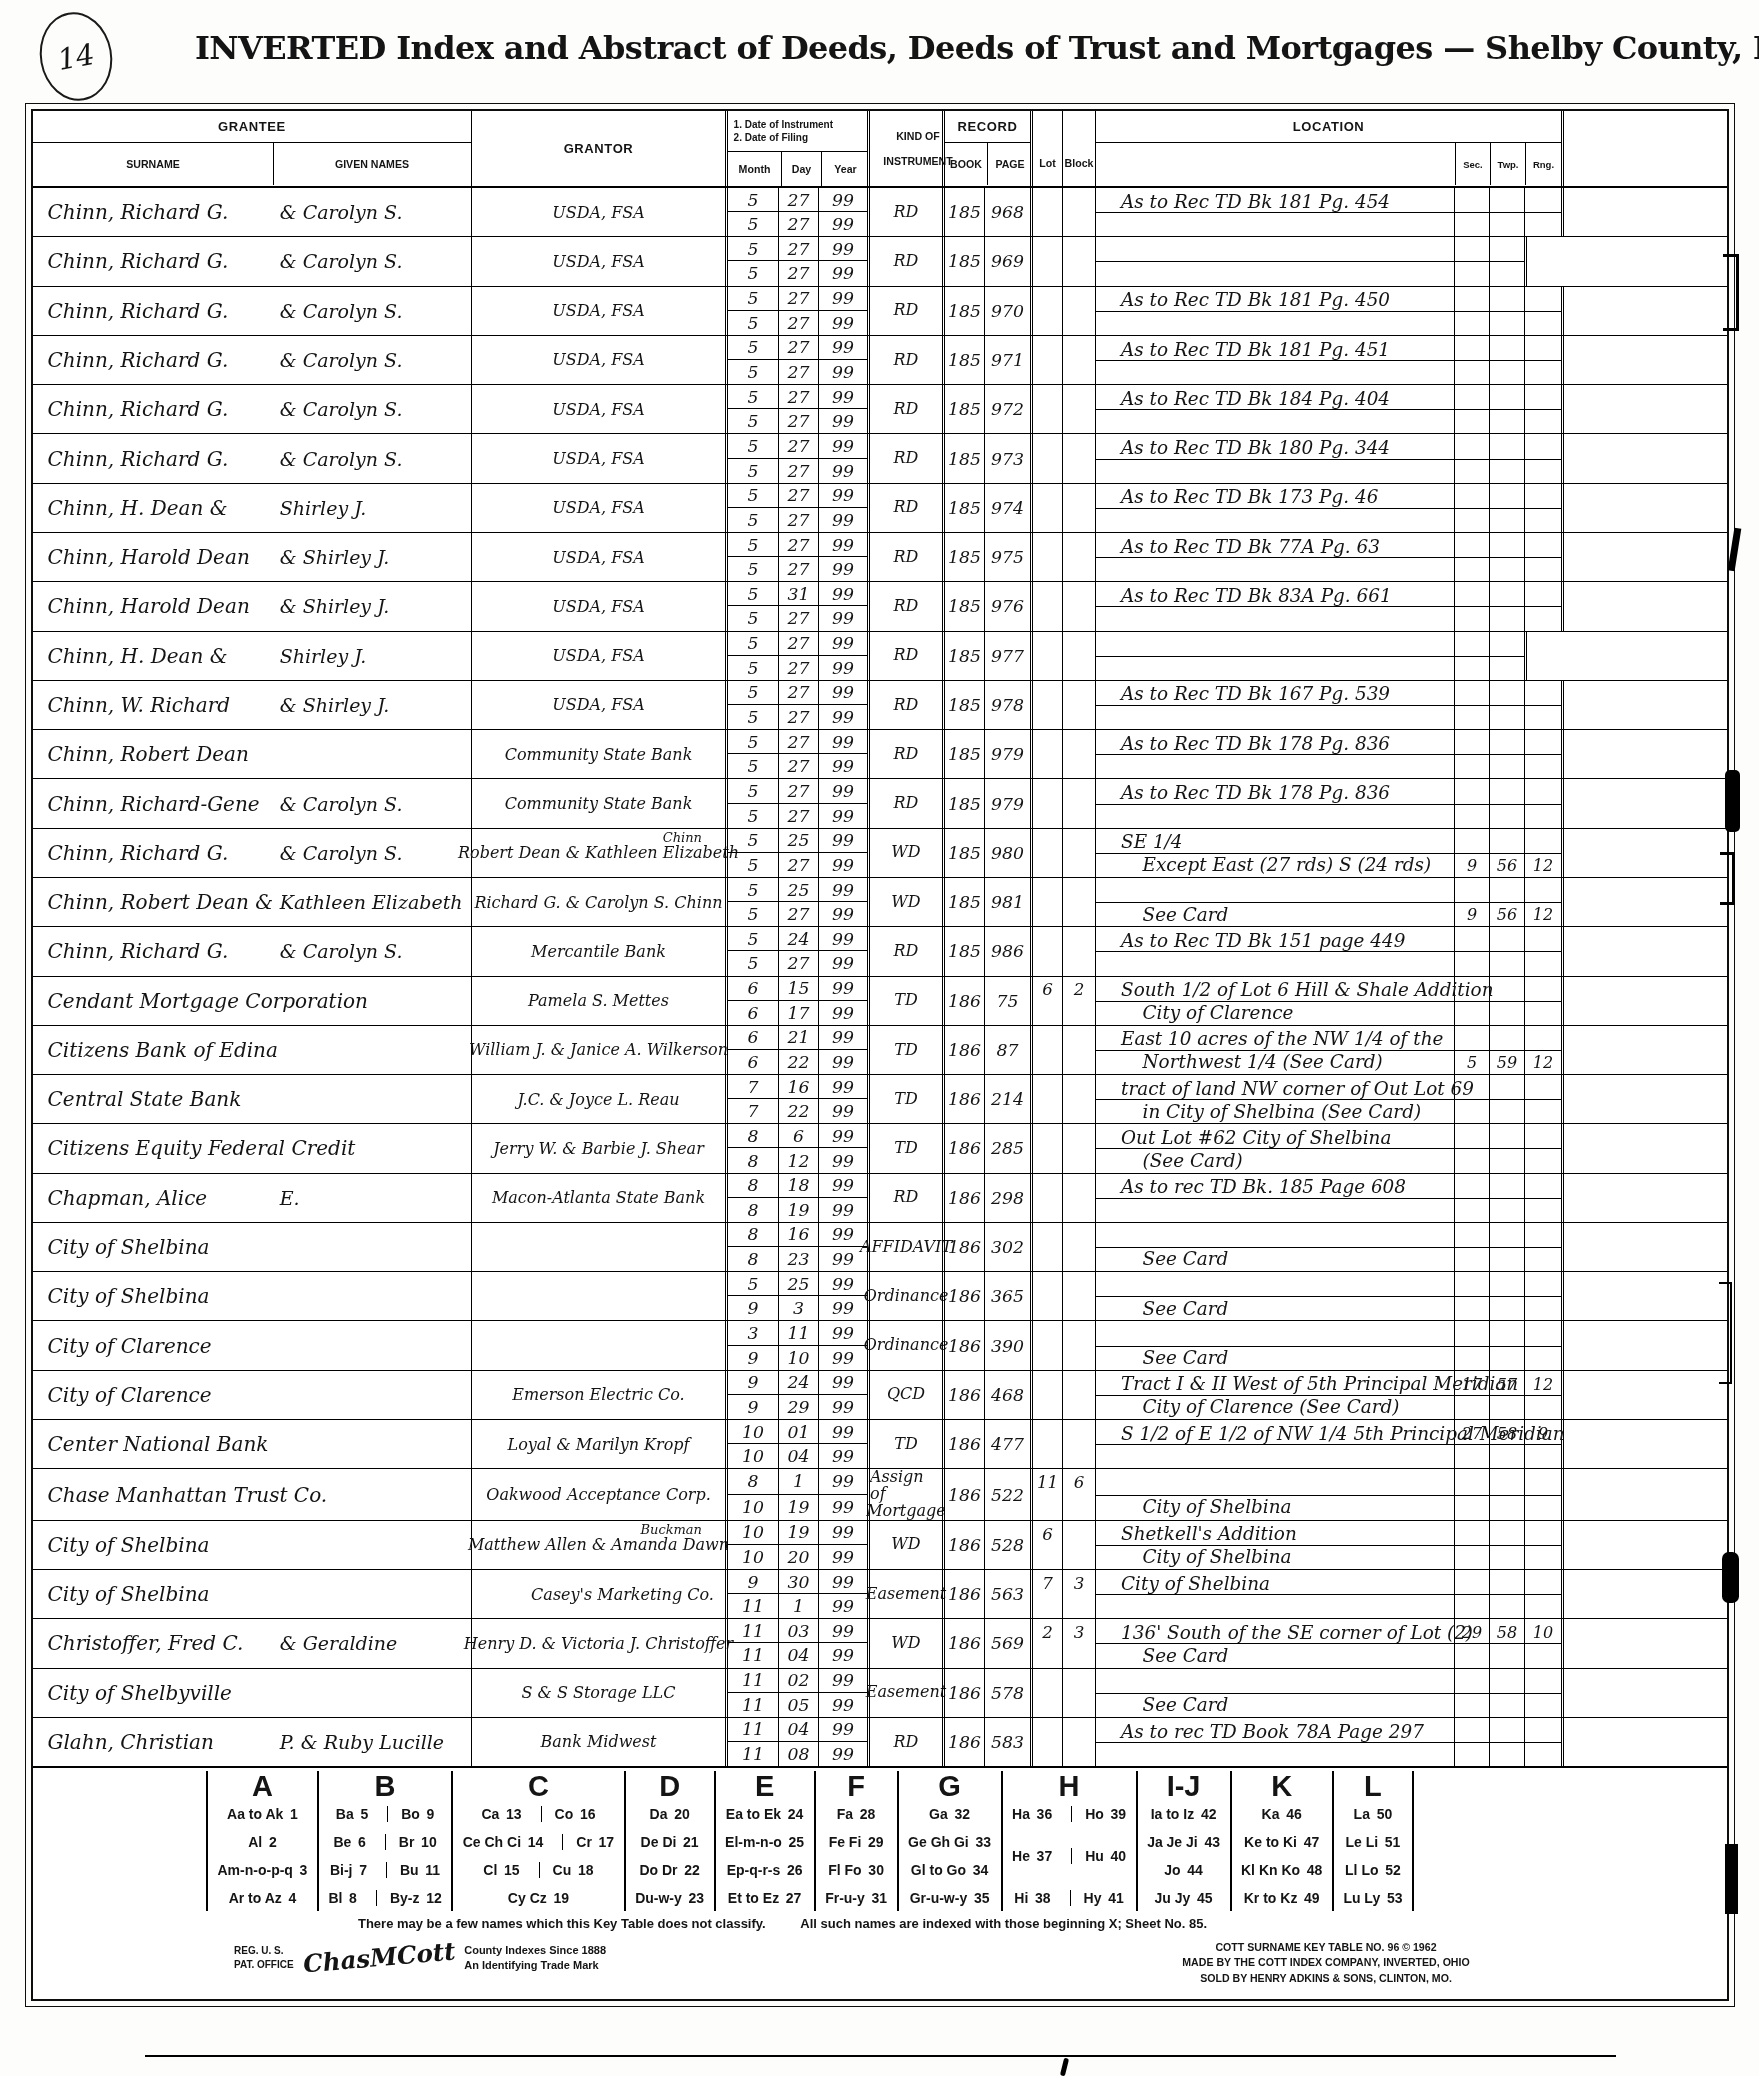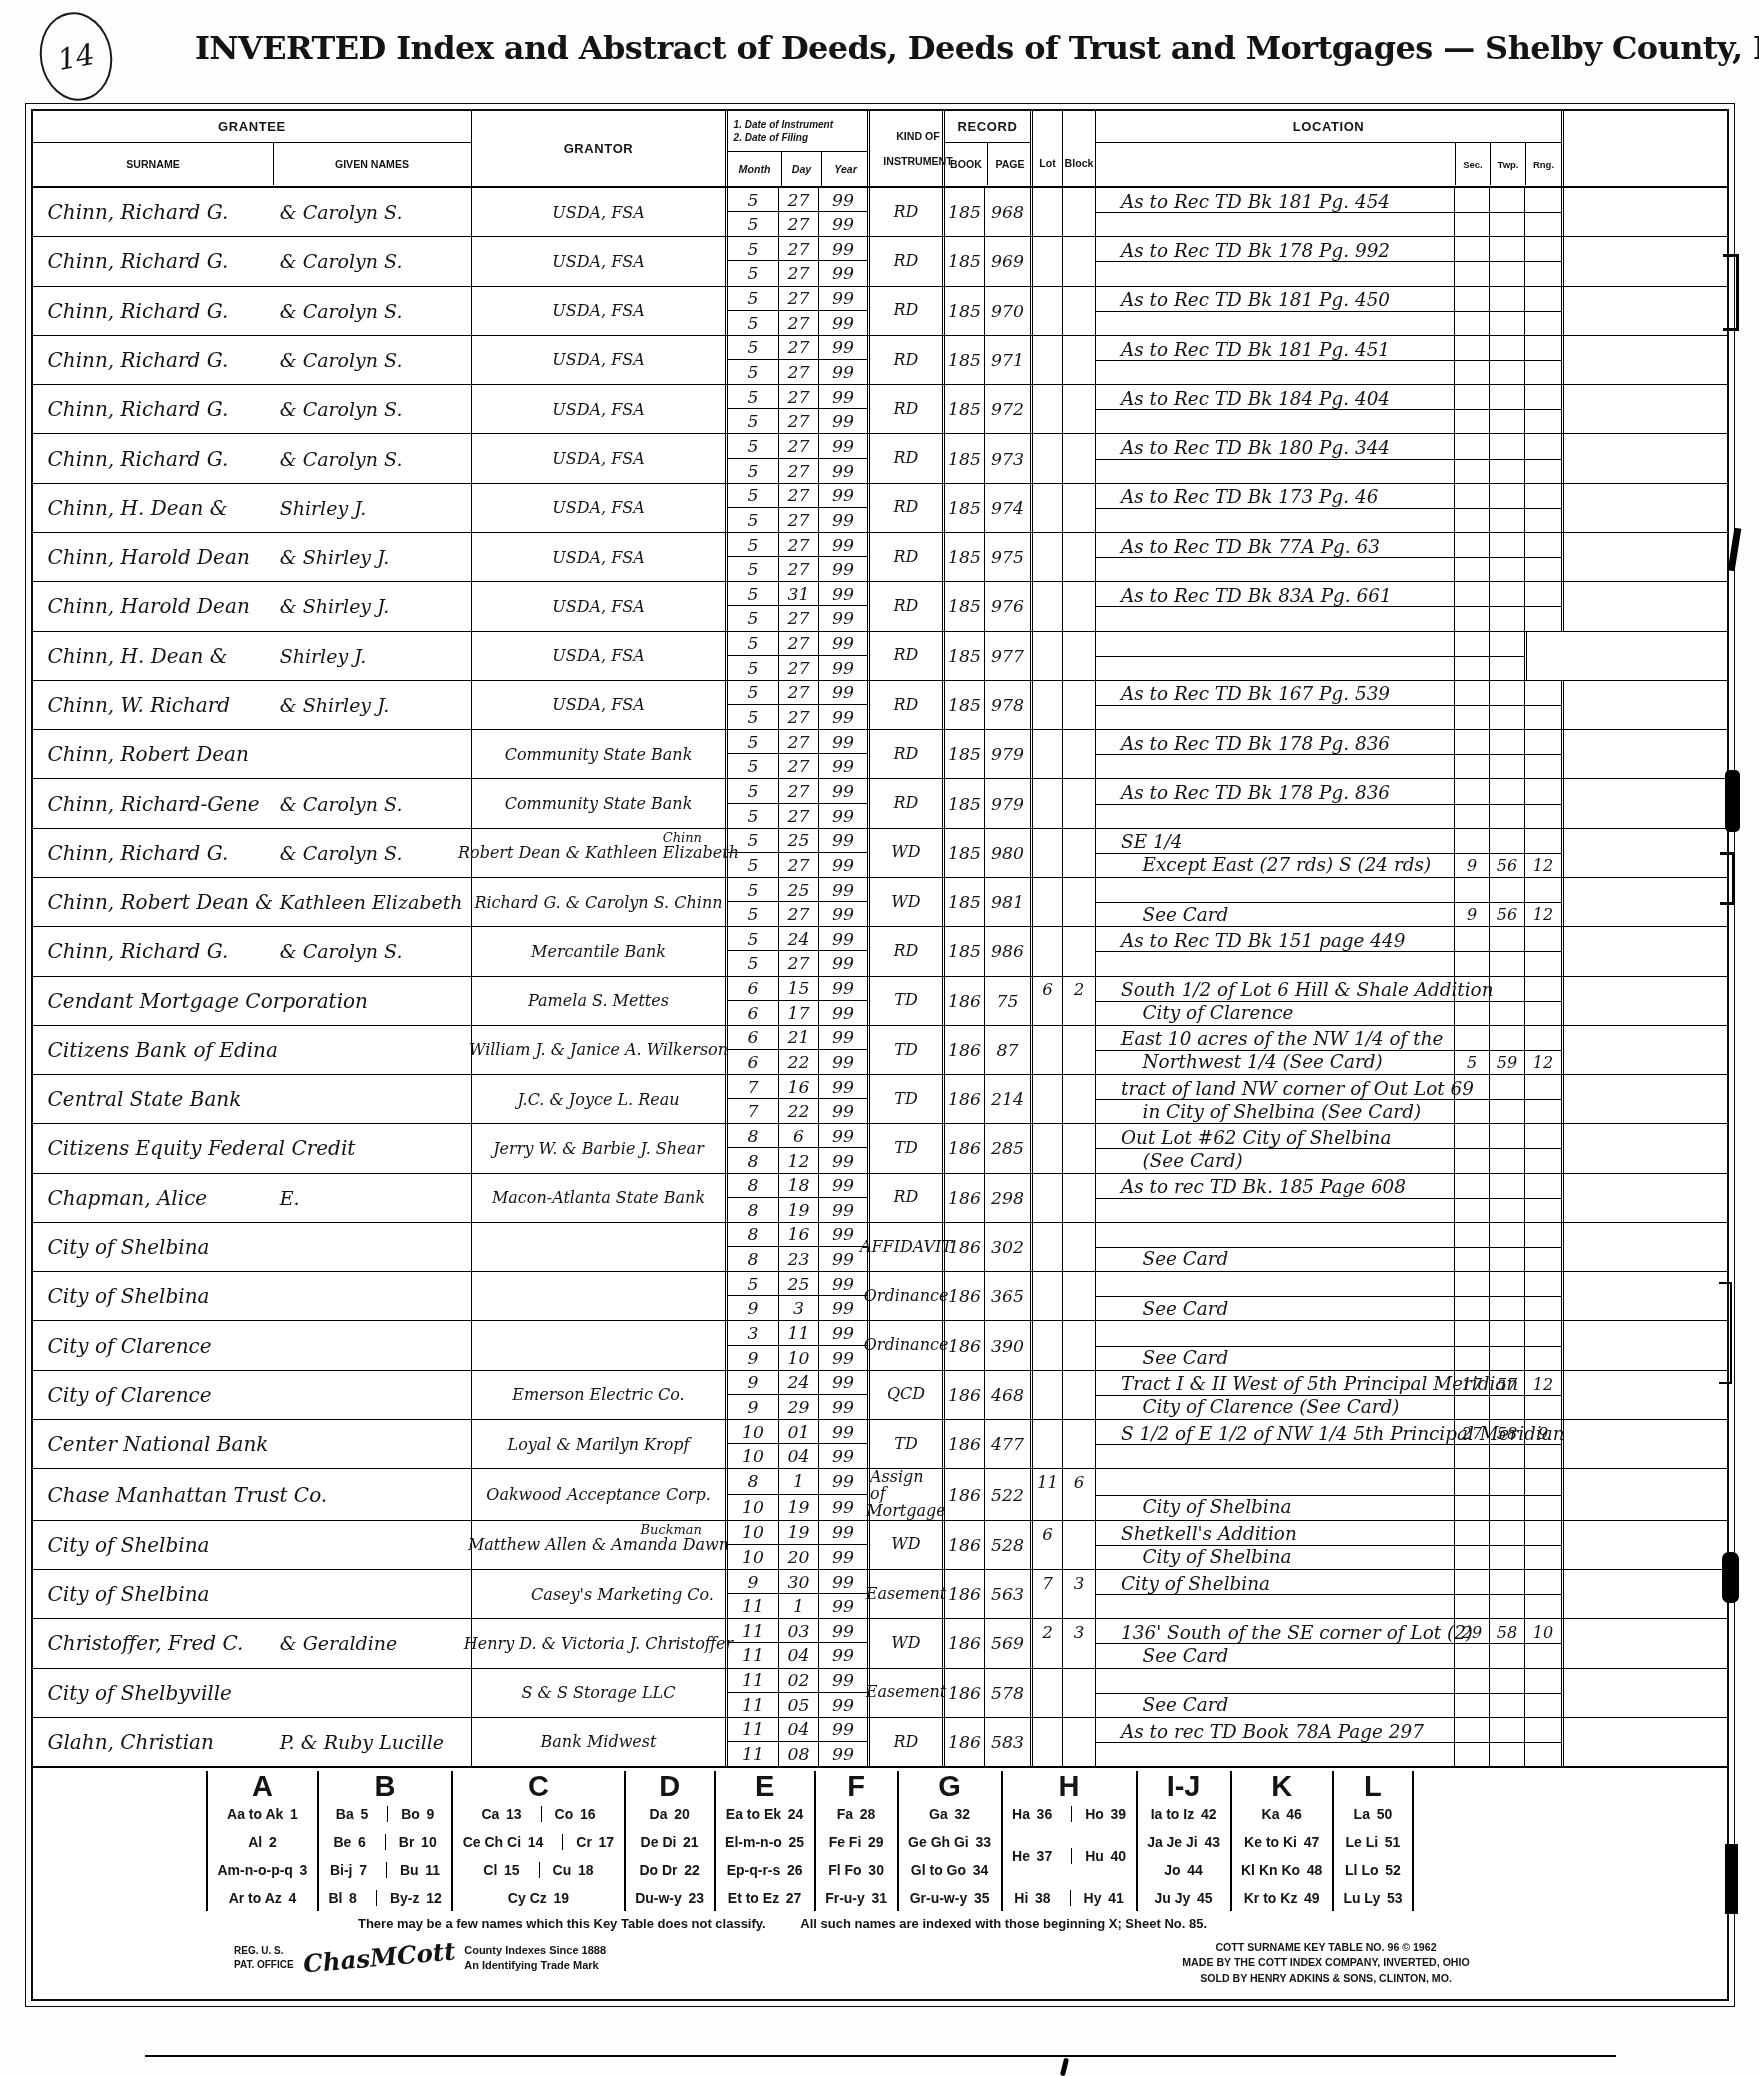--- a/index.html
+++ b/index.html
@@ -19,21 +19,21 @@
   .bl2{border-left:1.1px solid #000;} .bl3{border-left:1.7px solid #000;} .bld{border-left:3.9px double #000;}
   
   .thead{height:75px;border-bottom:2.2px solid #000;font-weight:bold;}
   .hcell{position:relative;}
   .htop{height:31px;display:flex;align-items:center;justify-content:center;border-bottom:1.7px solid #000;font-size:13px;letter-spacing:0.6px;}
   .hbot{display:grid;height:42px;}
   .hgrantee .hbot{grid-template-columns:240px 197px;}
   .hrecord .hbot{grid-template-columns:42px 45px;}
   .hsub{display:flex;align-items:center;justify-content:center;font-size:10.6px;}
   .hgrantor{display:flex;align-items:center;justify-content:center;font-size:13px;letter-spacing:0.6px;}
-  .hdates{display:flex;flex-direction:column;font-style:italic;}
+  .hdates{display:flex;flex-direction:column;}
   .hdtop{height:40px;border-bottom:1.7px solid #000;font-size:10px;display:flex;flex-direction:column;justify-content:center;gap:2.2px;padding-left:5.6px;}
   .hdbot{flex:1;display:grid;grid-template-columns:53px 40px 48px;}
   .hkind{display:flex;flex-direction:column;align-items:center;justify-content:center;font-size:10.6px;gap:13px;padding-left:24px;}
   .hlot{display:flex;align-items:center;justify-content:center;font-size:10.6px;padding-top:29px;box-sizing:border-box;}
   .hloc .hbot{grid-template-columns:359px 35px 35px 36px;}
   .hloc .hsub{font-size:9.5px;}
   
   #rows{display:flex;flex-direction:column;height:1580px;}
   .row{flex:1;border-bottom:1.7px solid #000;}
   .row:last-child{border-bottom:2.2px solid #000;}
@@ -197,24 +197,20 @@
               <div class="dh dh1">99</div>
               <div class="dh">99</div>
             </div>
             <div class="c ckind hw bld">
               <div>RD</div>
             </div>
             <div class="c cbp hw bld">185</div>
             <div class="c cbp hw bl2">969</div>
             <div class="c clb hw bld"></div>
             <div class="c clb hw bl2"></div>
-            <div class="c bl3">
-              <div class="rl"></div>
-              <div class="l1 hw">As to Rec TD   Bk 178   Pg. 992</div>
-            </div>
             <div class="c bl2">
               <div class="rl"></div>
             </div>
             <div class="c bl2">
               <div class="rl"></div>
             </div>
             <div class="c bl2">
               <div class="rl"></div>
             </div>
             <div class="c bld"></div>

